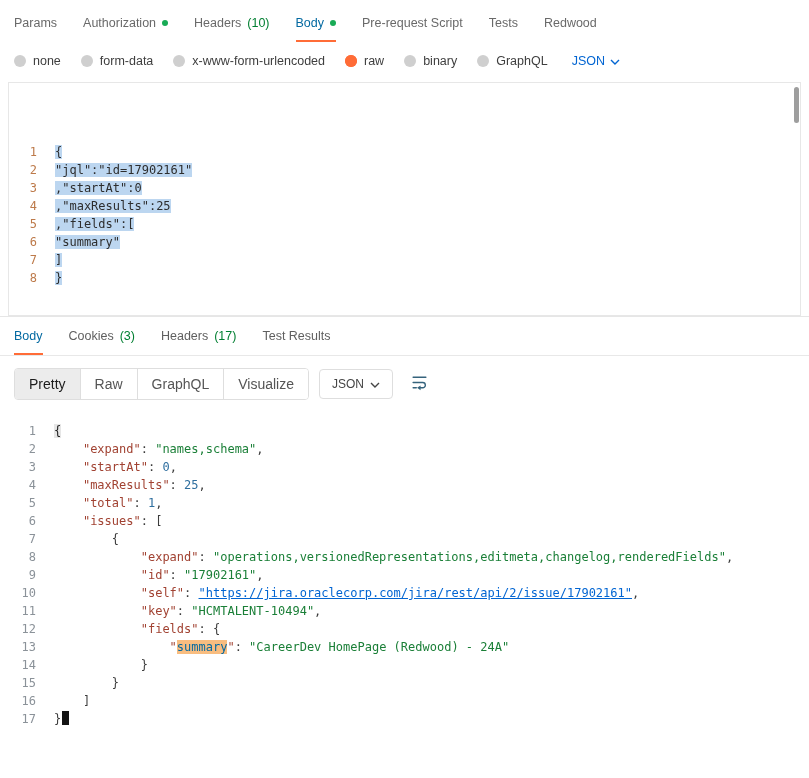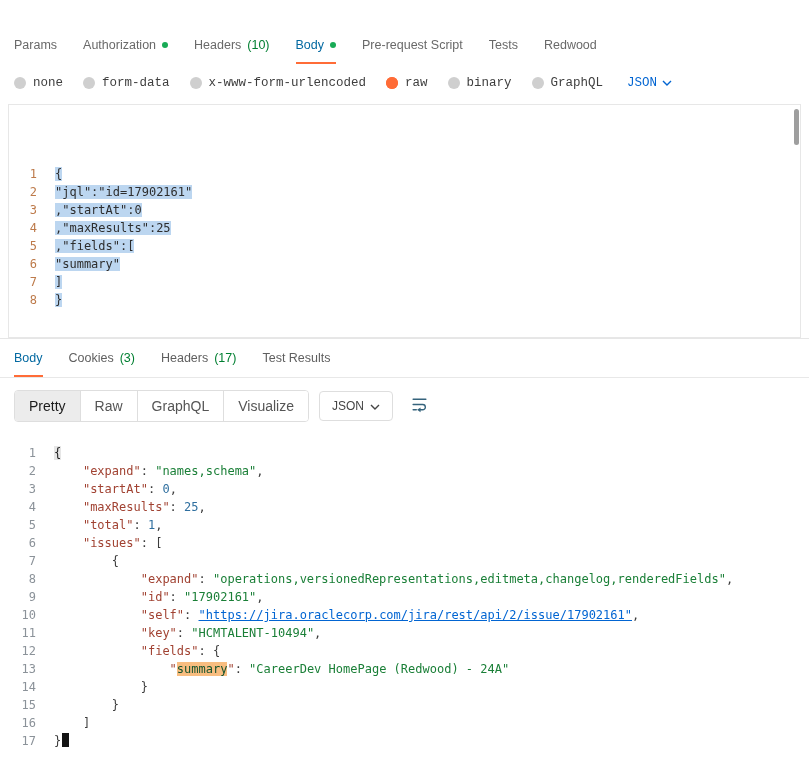--- a/index.html
+++ b/index.html
@@ -19,28 +19,27 @@
     font-family:"Liberation Sans", sans-serif;
     background:#ffffff;
     color:#212121;
     font-size:12.5px;
   }
   
   .req-tabs{
     display:flex;align-items:flex-end;gap:26px;
     padding:16px 14px 0 14px;
     color:#696969;
-    margin-top:22px;
   }
   .tab{display:flex;align-items:center;gap:6px;padding-bottom:10px;border-bottom:2px solid transparent;cursor:pointer;white-space:nowrap;}
   .tab.active{color:#0369a1;border-bottom-color:var(--accent-orange,#ff6c37);}
   .dot{width:6px;height:6px;border-radius:50%;background:var(--green-dot,#18ab56);display:inline-block;}
   .count{color:var(--count-green,#007f31);}
   
-  .body-types{display:flex;align-items:center;gap:20px;padding:12px 14px 12px 14px;color:#3e3e3e;font-family:Liberation Mono, monospace;}
+  .body-types{display:flex;align-items:center;gap:20px;padding:12px 14px 12px 14px;color:#3e3e3e;}
   .radio-item{display:flex;align-items:center;gap:7px;cursor:pointer;}
   .radio{width:12px;height:12px;border-radius:50%;background:#cfcfcf;flex:none;}
   .radio.selected{background:var(--accent-orange,#ff6c37);box-shadow:inset 0 0 0 2.5px var(--accent-orange,#ff6c37);}
   .lang-dropdown{display:flex;align-items:center;gap:5px;color:var(--link-blue,#0265d2);cursor:pointer;margin-left:4px;}
   
   .editor{
     font-family:"DejaVu Sans Mono", monospace;
     font-size:12px;line-height:18px;
     white-space:pre;
   }
@@ -56,21 +55,21 @@
   .ln{width:46px;text-align:right;padding-right:18px;flex:none;}
   .request-editor .ln{color:#bd7a4a;}
   .response-editor .ln{color:#8b9299;}
   .code{white-space:pre;}
   .tk-sel{background:var(--selection-blue,#bcd6f0);color:#2d2d2d;}
   .tk-p{color:#3c3c3c;}
   .tk-k{color:var(--json-key,#a14232);}
   .tk-s{color:var(--json-string,#1a7f37);}
   .tk-n{color:var(--json-number,#2f6f9f);}
   .tk-link{color:var(--link-blue,#0265d2);text-decoration:underline;cursor:pointer;}
-  .tk-hl{background:var(--match-highlight,#f8bd80);color:#14532d;}
+  .tk-hl{background:var(--match-highlight,#f8bd80);color:#0369a1;}
   .tk-bm{background:#e6e6e6;}
   .cursor{display:inline-block;width:7px;height:14px;background:#141414;vertical-align:-2px;margin-left:1px;}
   .scroll-thumb{position:absolute;right:1px;top:4px;width:5px;height:36px;border-radius:3px;background:#9e9e9e;}
   
   .response-pane{border-top:1px solid #e6e6e6;}
   .res-tabs{
     display:flex;align-items:flex-end;gap:26px;
     padding:12px 14px 0 14px;
     color:#5f5f5f;
     border-bottom:1px solid #e8e8e8;

